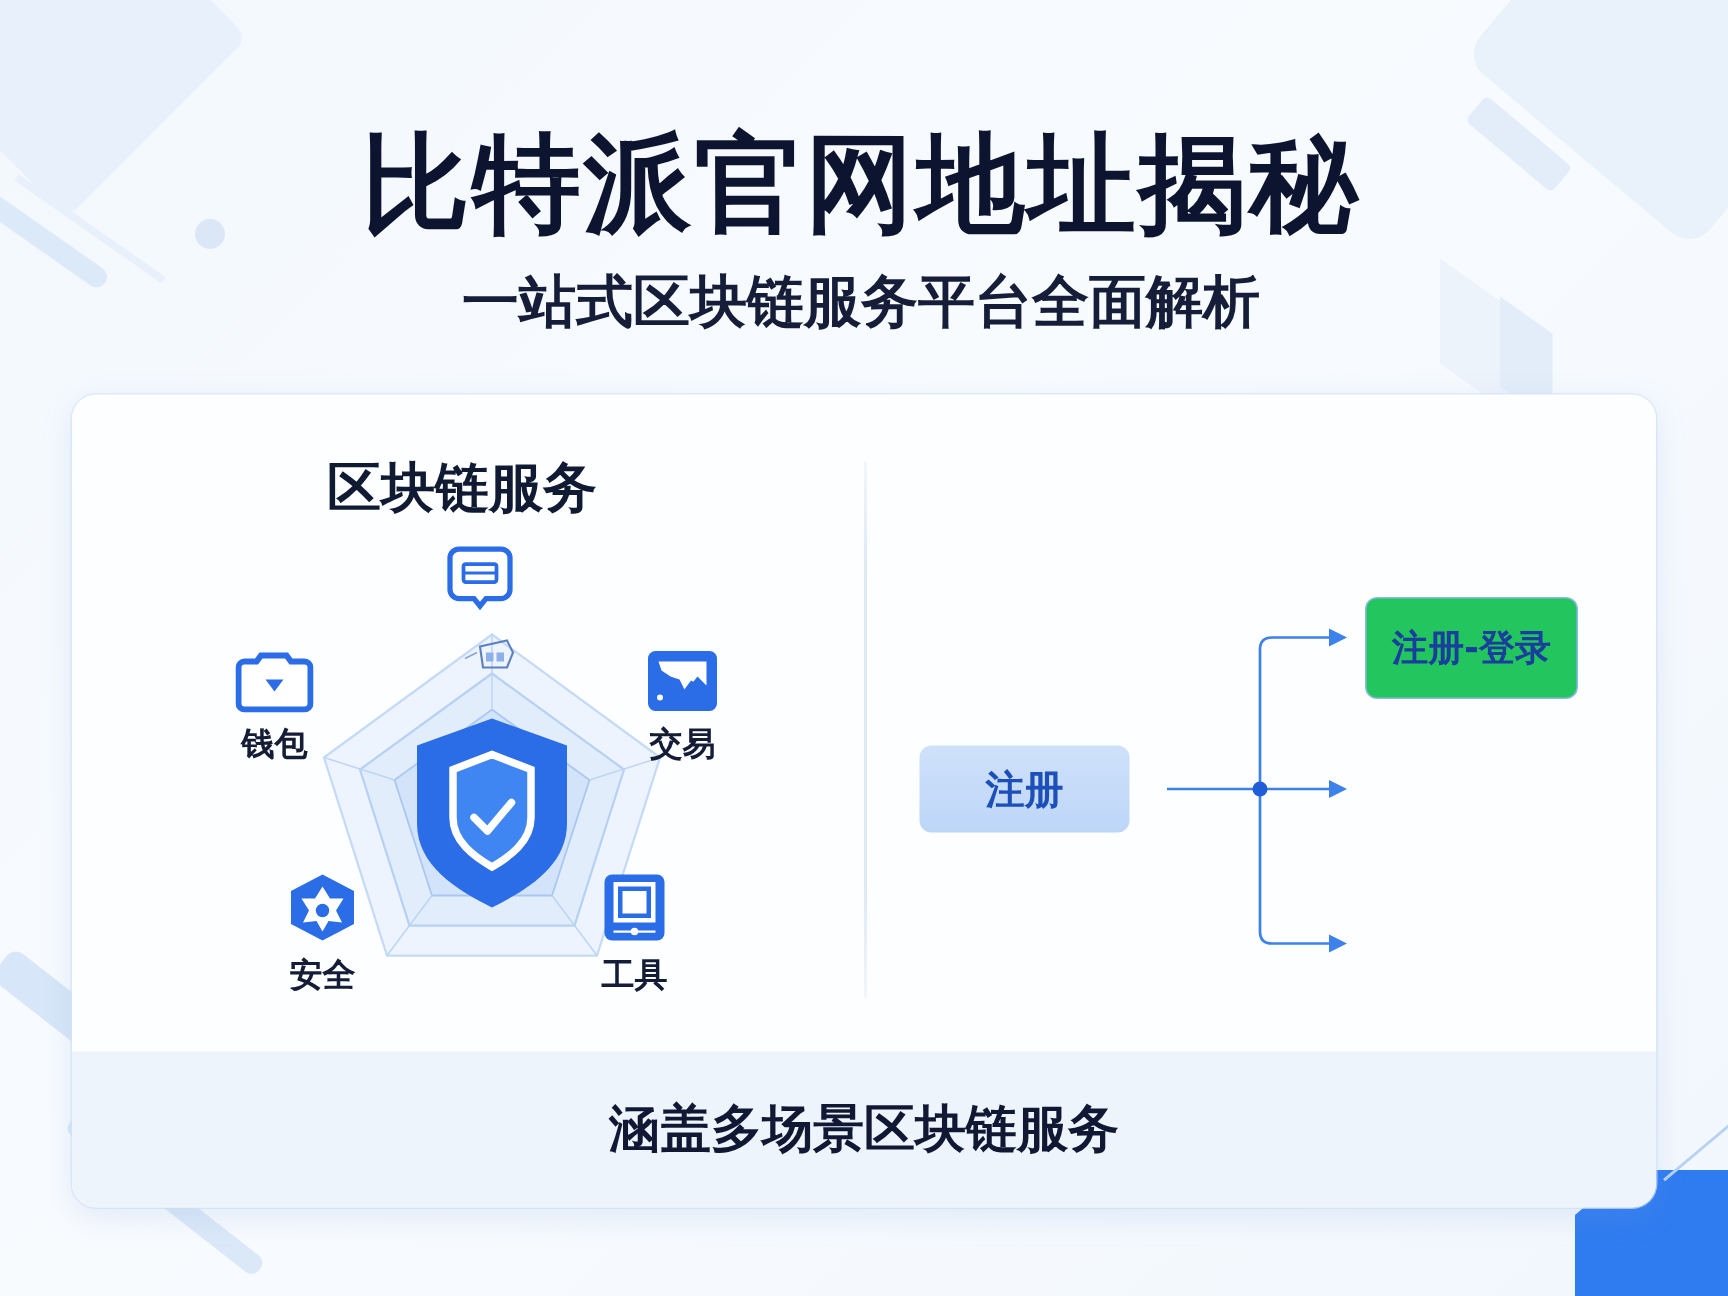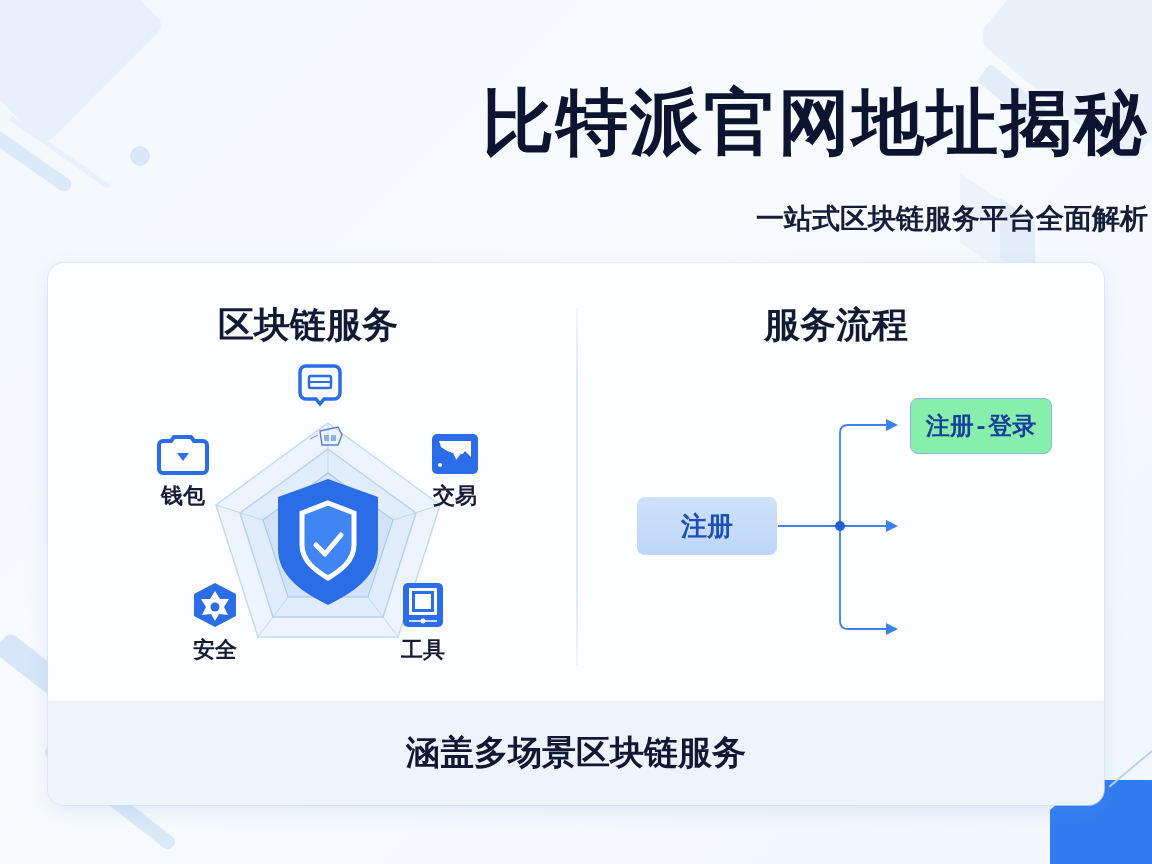--- a/index.html
+++ b/index.html
@@ -53,37 +53,36 @@
   }
   .bg-br-blue {
     left: 1050px; top: 780px; width: 140px; height: 120px;
     background: #2f7cf0; clip-path: polygon(25% 0, 100% 0, 100% 100%, 0 100%, 0 25%);
   }
   .bg-br-line {
     left: 1100px; top: 760px; width: 80px; height: 2px;
     background: #b8d2f3; transform: rotate(-40deg);
   }
 
-  .header { position: absolute; left: 0; top: 72px; width: 1148px; text-align: right; }
+  .header { position: absolute; left: 0; top: 72px; width: 1148px; text-align: center; }
   .title {
     font-size: 72px; font-weight: 900; letter-spacing: 2px; color: #0d1430;
     line-height: 100px;
     font-family: "DejaVu Sans", sans-serif;
   }
   .subtitle {
-    margin-top: 22px; font-size: 28px; font-weight: 700; color: #151d38;
+    margin-top: 4px; font-size: 38px; font-weight: 700; color: #151d38;
     line-height: 50px;
   }
 
   .card {
     position: absolute; left: 48px; top: 263px; width: 1056px; height: 542px;
     background: #fdfeff; border-radius: 16px;
     box-shadow: 0 6px 20px rgba(120,160,220,0.18), 0 0 0 1px rgba(220,232,248,0.7);
     overflow: hidden;
-    font-family: Liberation Mono, monospace;
   }
   .card-footer {
     position: absolute; left: 0; top: 438px; width: 100%; height: 104px;
     background: #eef4fc; display: flex; align-items: center; justify-content: center;
   }
   .card-footer span { font-size: 34px; font-weight: 700; color: #101834; text-align: center; }
 
   .divider {
     position: absolute; left: 528px; top: 45px; width: 2px; height: 357px;
     background: linear-gradient(#f2f6fc, #dfe8f5 20%, #dfe8f5 80%, #f2f6fc);
@@ -96,28 +95,28 @@
   .st-right { left: 716px; top: 38px; }
 
   .radar { position: absolute; left: 160px; top: 150px; width: 240px; height: 240px; }
 
   .node { position: absolute; text-align: center; }
   .node .ic { display: block; margin: 0 auto; }
   .node .lbl { display: block; font-size: 22px; color: #141c36; font-weight: 600; margin-top: 6px; }
 
   .flow-svg { position: absolute; left: 560px; top: 110px; }
   .flow-start {
-    position: absolute; left: 589px; top: 234px; width: 140px; height: 58px;
+    position: absolute; left: 565px; top: 234px; width: 140px; height: 58px;
     background: linear-gradient(180deg, #cfe1fa, #bdd6f8);
     border-radius: 8px; display: flex; align-items: center; justify-content: center;
     font-size: 26px; color: #1d4fb8; font-weight: 600;
   }
   .flow-box {
-    position: absolute; left: 862px; width: 142px; height: 56px;
-    border: 1.5px solid #8db8ee; border-radius: 8px; background: #86efac;
+    position: absolute; left: 862px; width: 142px; height: 68px;
+    border: 1.5px solid #8db8ee; border-radius: 8px; background: #22c55e;
     display: flex; align-items: center; justify-content: center;
     font-size: 24px; color: #1a3e9c; font-weight: 600;
   }
 </style>
 </head>
 <body>
 
 <div class="bg-shape bg-tl-hex"></div>
 <div class="bg-shape bg-tl-bar1"></div>
 <div class="bg-shape bg-tl-bar2"></div>
@@ -132,21 +131,20 @@
 <div class="bg-shape bg-br-line"></div>
 
 <div class="header">
   <div class="title">比特派官网地址揭秘</div>
   <div class="subtitle">一站式区块链服务平台全面解析</div>
 </div>
 
 <div class="card">
 
   <div class="section-title st-left">区块链服务</div>
-  <div class="section-title st-right">服务流程</div>
 
   <div class="divider"></div>
 
   <svg class="radar" viewBox="0 0 240 240" width="240" height="240">
     <g transform="translate(120,128)">
       <polygon points="0,-118 112,-36 70,96 -70,96 -112,-36" fill="#eef4fd" stroke="#c4daf6" stroke-width="1.5"></polygon>
       <polygon points="0,-92 88,-28 55,76 -55,76 -88,-28" fill="#e2edfb" stroke="#b7d1f4" stroke-width="1.5"></polygon>
       <polygon points="0,-68 65,-21 40,56 -40,56 -65,-21" fill="#d3e4fa" stroke="#a9c8f1" stroke-width="1.2"></polygon>
       <line x1="0" y1="-118" x2="0" y2="-68" stroke="#bdd5f5" stroke-width="1"></line>
       <line x1="112" y1="-36" x2="65" y2="-21" stroke="#bdd5f5" stroke-width="1"></line>

